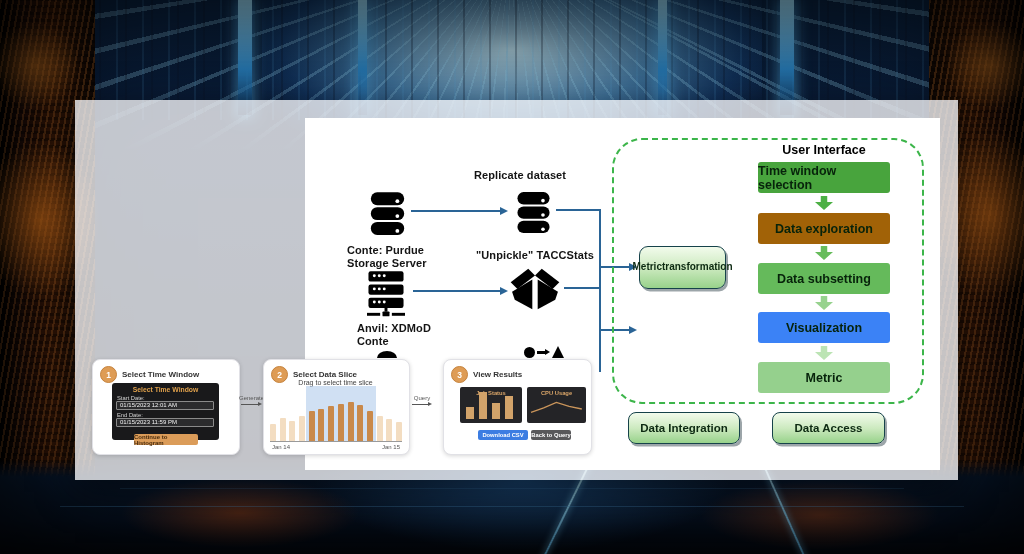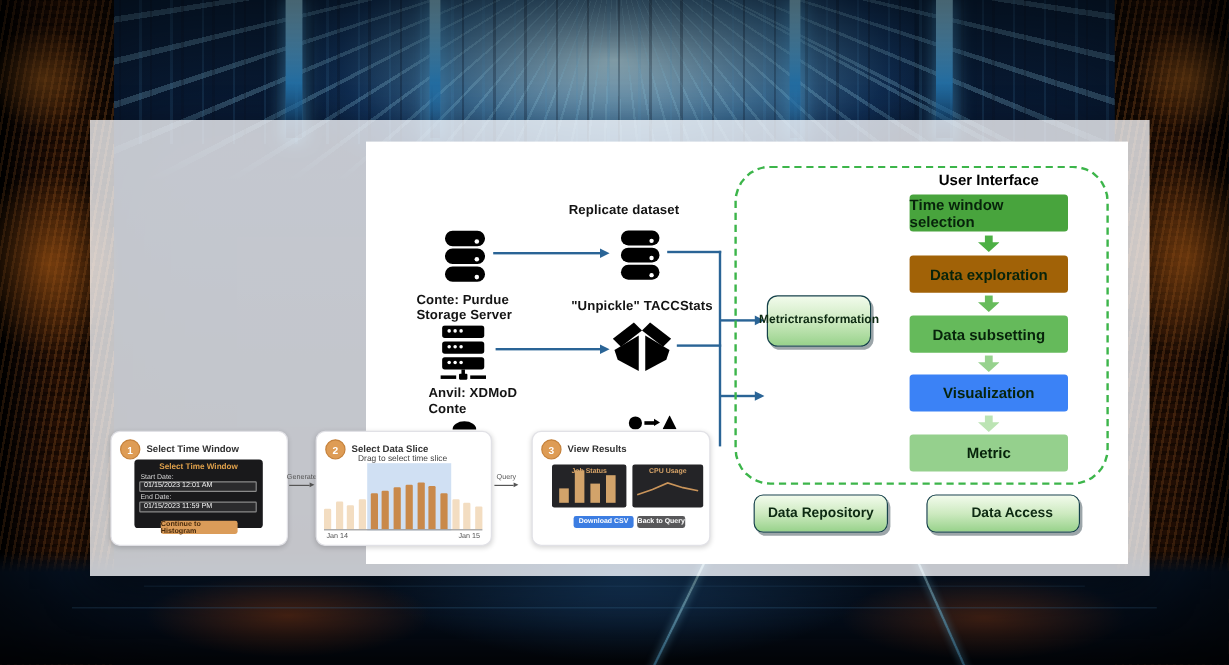--- a/index.html
+++ b/index.html
@@ -236,23 +236,23 @@
   <div class="chev" style="top:296px;background:#97d28e;"></div>
   <div class="uibtn" style="top:312px;background:#3b82f6;">
       <span>Visualization</span>
     </div>
   <div class="chev" style="top:346px;background:#bce4b4;"></div>
   <div class="uibtn" style="top:362px;background:#95d08d;">
       <span>Metric</span>
     </div>
 
   <div class="pbox" style="left:628px;top:412px;width:110px;height:30px;font-size:11.5px;border-radius:8px;">
-    <div>Data Repository</div>
-  </div>
-  <div class="pbox" style="left:772px;top:412px;width:111px;height:30px;font-size:11.5px;border-radius:8px;padding-left:15px;">
+    <div>Data Integration</div>
+  </div>
+  <div class="pbox" style="left:772px;top:412px;width:111px;height:30px;font-size:11.5px;border-radius:8px;">
     <div>Data Access</div>
   </div>
 
   <div class="card" style="left:92px;top:359px;width:146px;height:94px;"></div>
   <div class="badge" style="left:100px;top:366px;">
       <span>1</span>
     </div>
   <div class="card-title" style="left:122px;top:370px;">Select Time Window</div>
   <div class="darkcard"></div>
   <div class="dk-title">Select Time Window</div>

